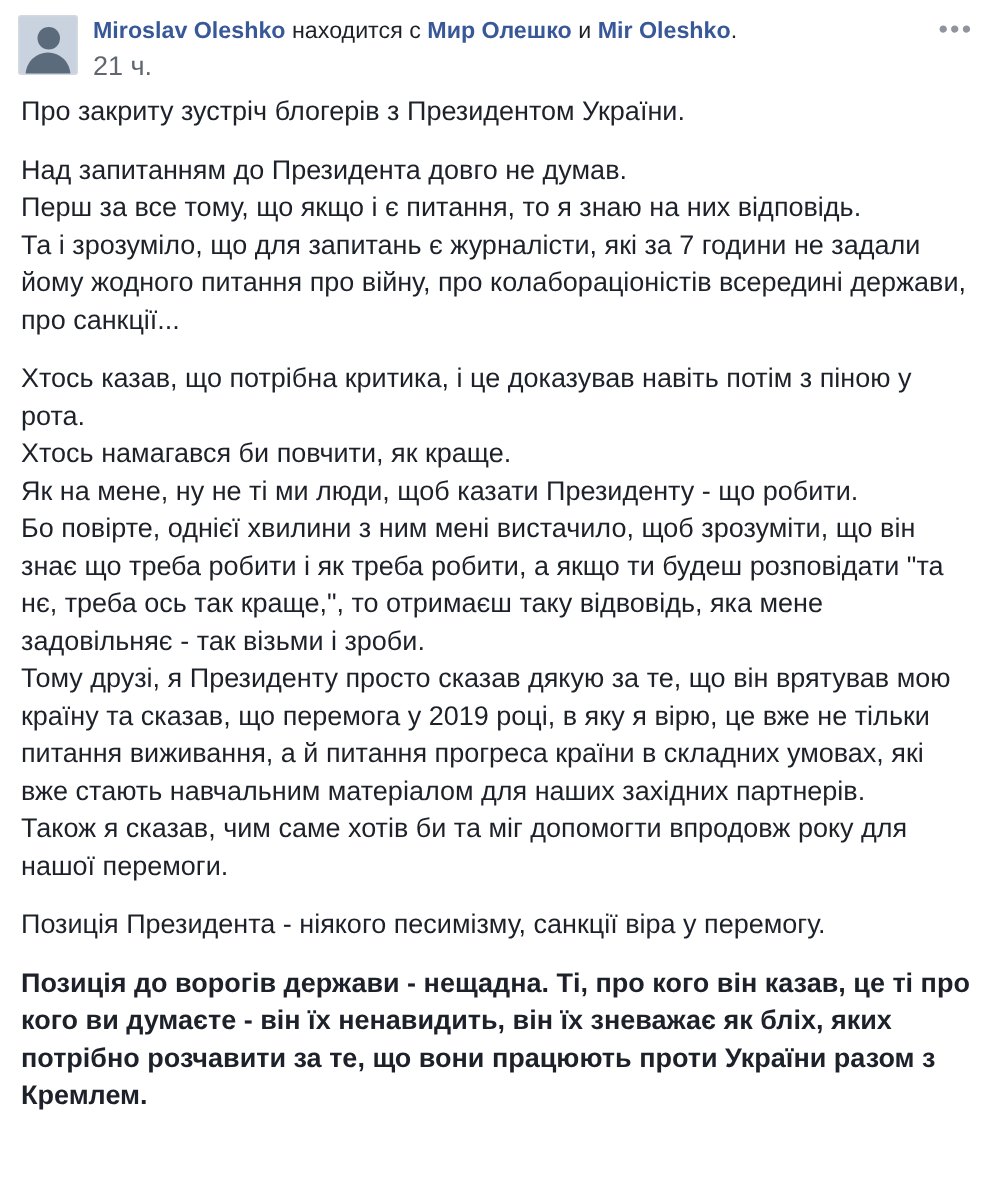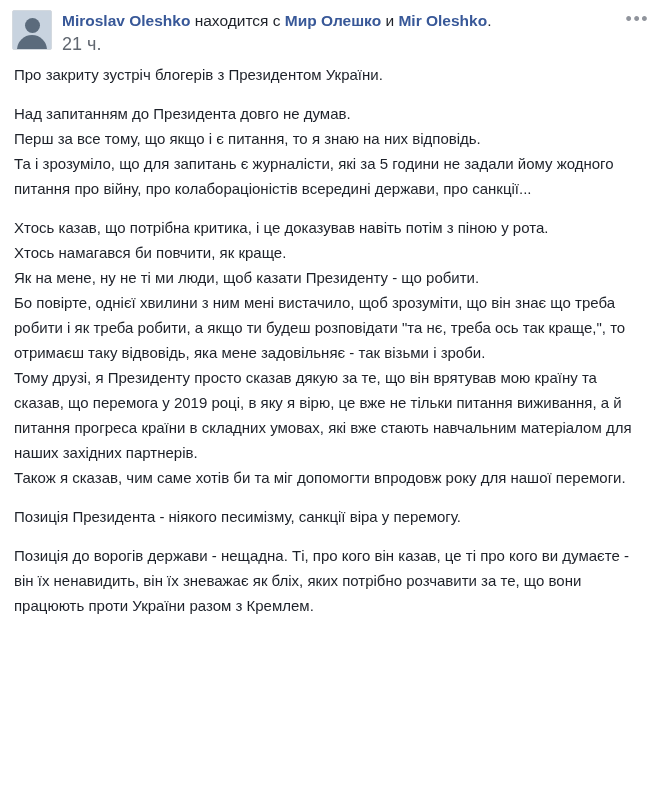--- a/index.html
+++ b/index.html
@@ -88,30 +88,31 @@
     right: 14px;
     top: 14px;
     color: #90949c;
     font-size: 18px;
     letter-spacing: 1.5px;
     line-height: 10px;
     cursor: pointer;
   }
   .post-body {
     padding: 6px 14px 14px 14px;
-    font-size: 15px;
+    font-size: 18px;
     line-height: 25px;
     color: #1d2129;
   }
   .para {
     margin: 0 0 14px 0;
     white-space: pre-wrap;
   }
   .para:last-child {
     margin-bottom: 0;
+    font-weight: bold;
   }
 </style>
 </head>
 <body>
 
 <div class="post">
 
   <div class="post-header">
 
     <div class="avatar">
@@ -124,21 +125,21 @@
       <div class="timestamp">21 ч.</div>
     </div>
 
     <div class="menu-dots">•••</div>
   </div>
 
   <div class="post-body">
     <p class="para">Про закриту зустріч блогерів з Президентом України.</p>
     <p class="para">Над запитанням до Президента довго не думав.
 Перш за все тому, що якщо і є питання, то я знаю на них відповідь.
-Та і зрозуміло, що для запитань є журналісти, які за 5 години не задали йому жодного питання про війну, про колабораціоністів всередині держави, про санкції...</p>
+Та і зрозуміло, що для запитань є журналісти, які за 7 години не задали йому жодного питання про війну, про колабораціоністів всередині держави, про санкції...</p>
     <p class="para">Хтось казав, що потрібна критика, і це доказував навіть потім з піною у рота.
 Хтось намагався би повчити, як краще.
 Як на мене, ну не ті ми люди, щоб казати Президенту - що робити.
 Бо повірте, однієї хвилини з ним мені вистачило, щоб зрозуміти, що він знає що треба робити і як треба робити, а якщо ти будеш розповідати "та нє, треба ось так краще,", то отримаєш таку відвовідь, яка мене задовільняє - так візьми і зроби.
 Тому друзі, я Президенту просто сказав дякую за те, що він врятував мою країну та сказав, що перемога у 2019 році, в яку я вірю, це вже не тільки питання виживання, а й питання прогреса країни в складних умовах, які вже стають навчальним матеріалом для наших західних партнерів.
 Також я сказав, чим саме хотів би та міг допомогти впродовж року для нашої перемоги.</p>
     <p class="para">Позиція Президента - ніякого песимізму, санкції віра у перемогу.</p>
     <p class="para">Позиція до ворогів держави - нещадна. Ті, про кого він казав, це ті про кого ви думаєте - він їх ненавидить, він їх зневажає як бліх, яких потрібно розчавити за те, що вони працюють проти України разом з Кремлем.</p>
   </div>
 

